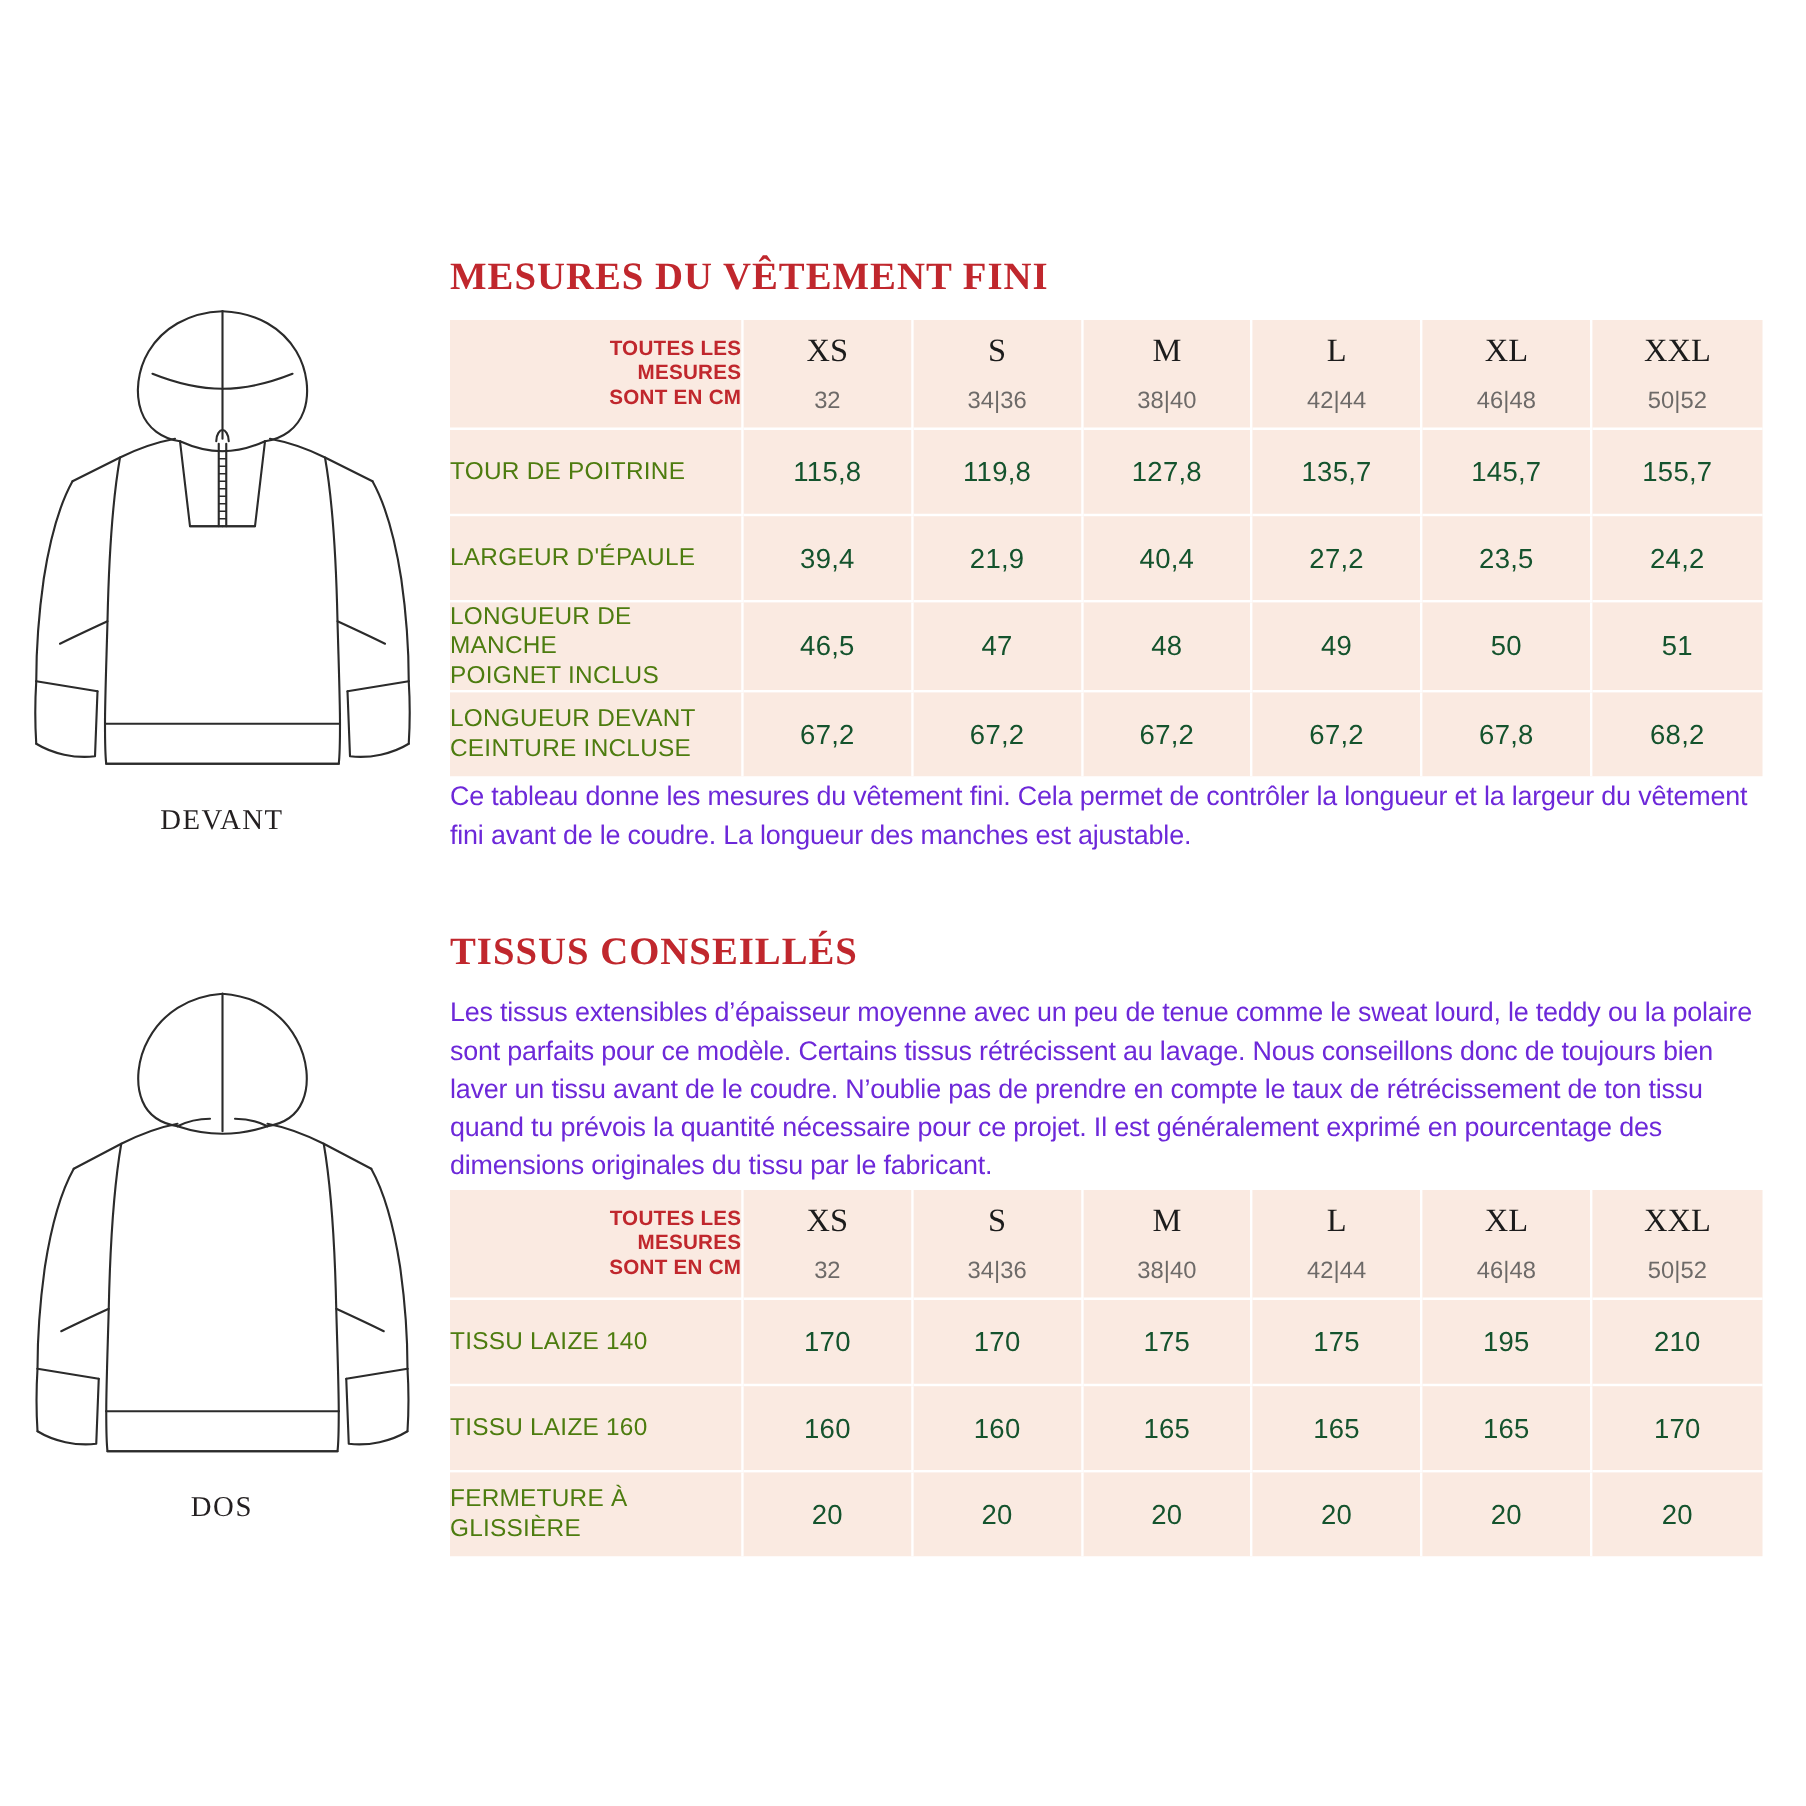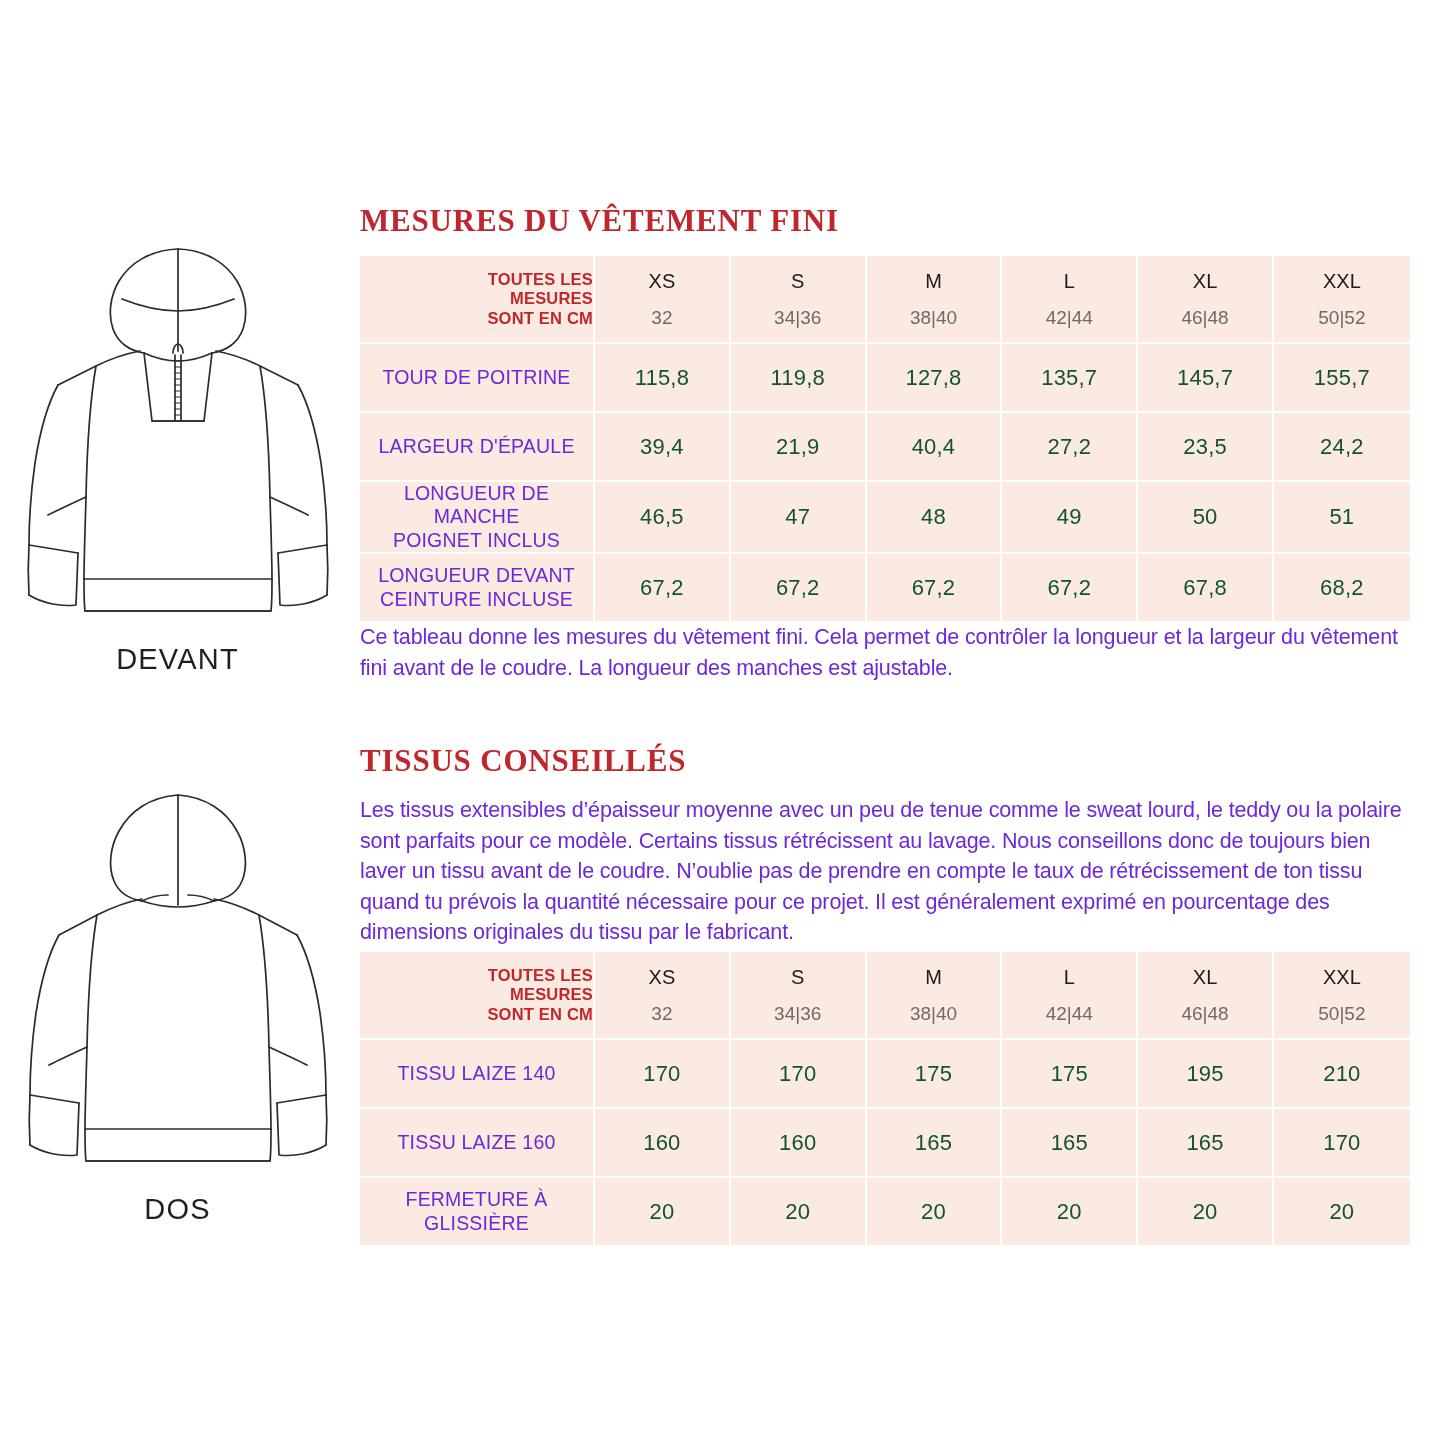--- a/index.html
+++ b/index.html
@@ -28,22 +28,22 @@
     left: 0;
     width: 355px;
     text-align: center;
   }
   .garment-block.front { top: 235px; }
   .garment-block.back  { top: 785px; }
 
   .garment-svg { display: block; margin: 0 auto; }
 
   .view-caption {
-    font-family: Liberation Sans, sans-serif;
-    font-size: 29px;
+    font-family: Liberation Serif, serif;
+    font-size: 23px;
     letter-spacing: 1.2px;
     color: #231f20;
     margin-top: 8px;
     font-weight: 400;
   }
 
   
   .content-col {
     position: absolute;
     left: 360px;
@@ -102,39 +102,40 @@
     text-align: right;
     padding-right: 14px;
     letter-spacing: 0.2px;
   }
   .hdr-size {
     text-align: center;
     line-height: 1.12;
   }
   .hdr-size .sz-name {
     display: block;
-    font-size: 20px;
+    font-size: 26px;
     color: #1c1c1c;
     font-weight: 400;
+    font-family: Liberation Serif, serif;
   }
   .hdr-size .sz-num {
     display: block;
     font-size: 19px;
     color: #6d6a68;
     font-weight: 400;
     margin-top: 15px;
   }
 
   
   .data-row td { height: 67px; }
   .row-label {
-    text-align: center;
+    text-align: left;
     padding-right: 14px;
     font-size: 19.5px;
-    color: #6d28d9;
+    color: #4d7c0f;
     line-height: 1.2;
     letter-spacing: 0.2px;
   }
   .row-val {
     text-align: center;
     font-size: 22px;
     color: #14532d;
     letter-spacing: 0.2px;
   }
 

